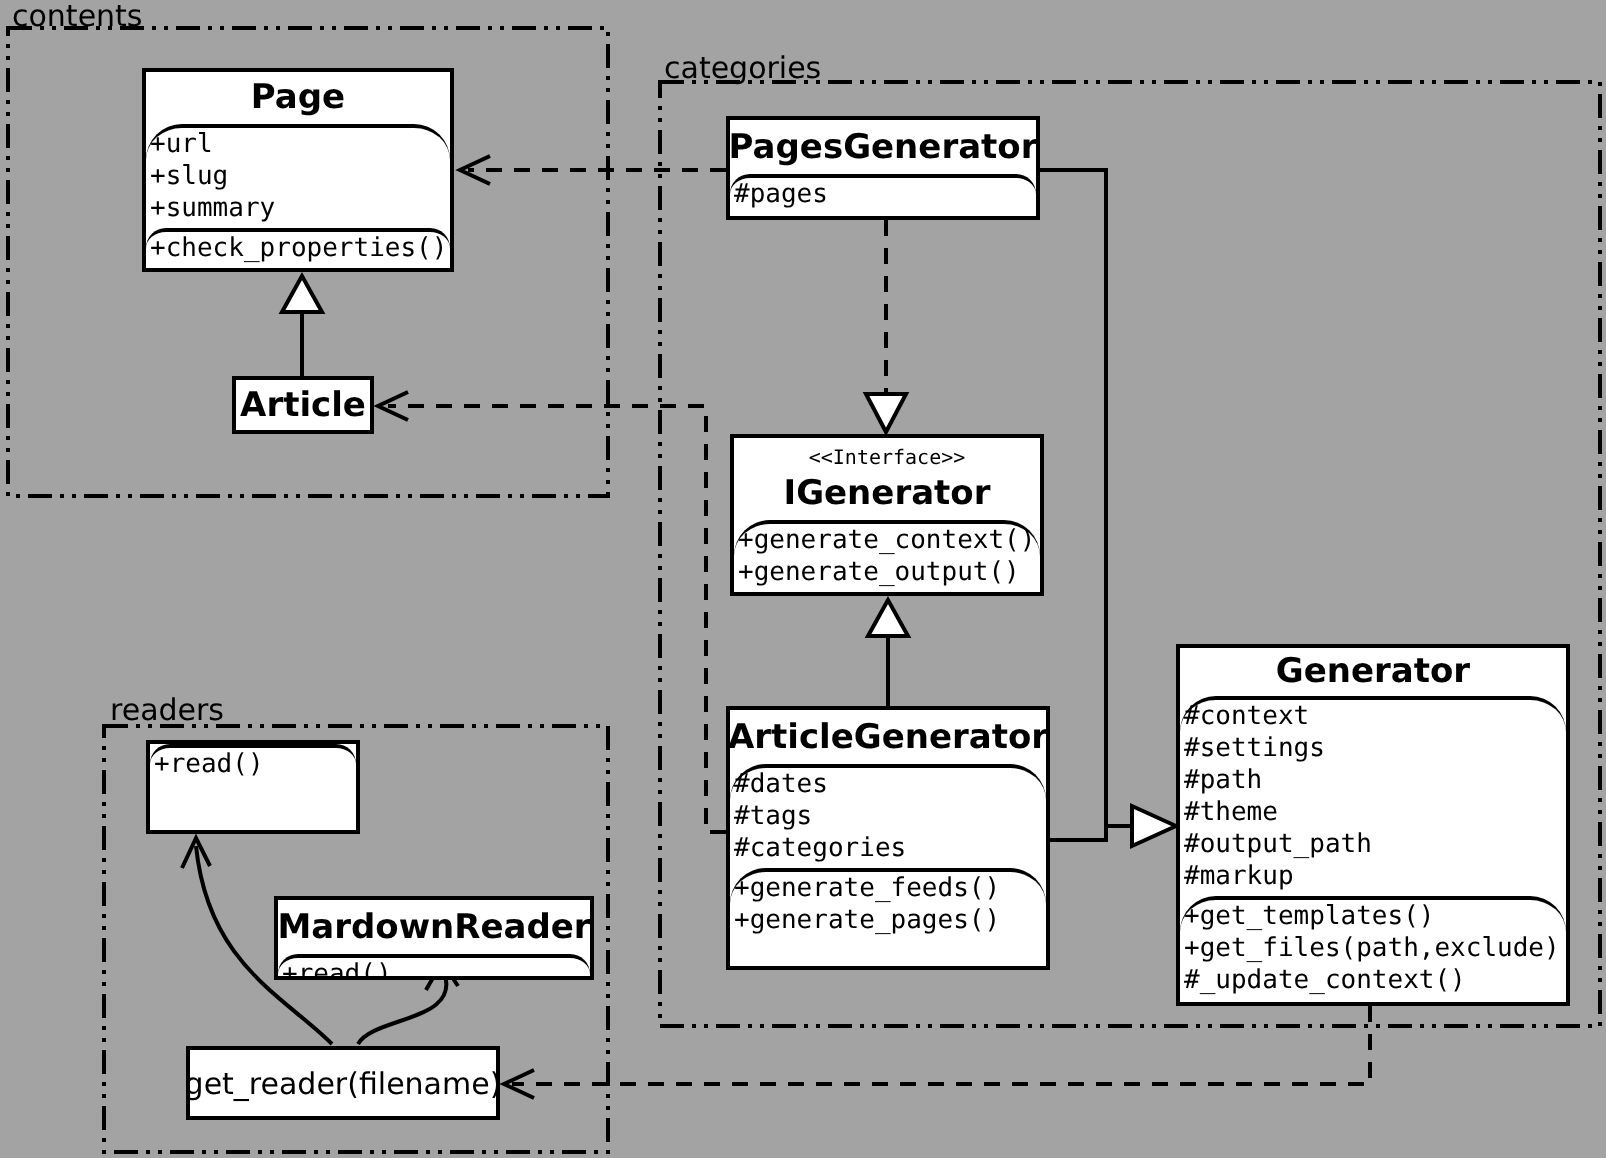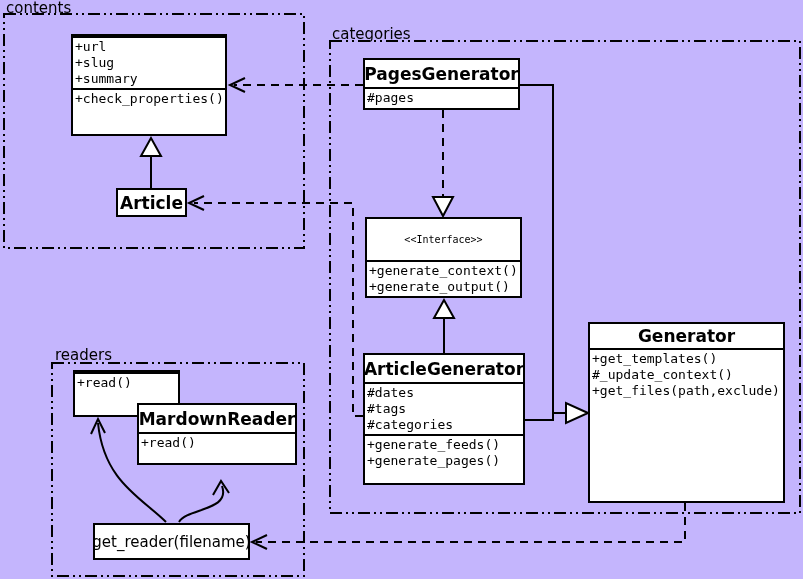--- a/index.html
+++ b/index.html
@@ -1,17 +1,17 @@
 <!DOCTYPE html>
 <html><head>
 <meta charset="utf-8">
 <style>
   html,body{margin:0;padding:0;background:#fff;}
   .canvas{
-    position:relative;width:803px;height:579px;background:#c4b5fd;
+    position:relative;width:803px;height:579px;background:#a3a3a3;
     font-family:"DejaVu Sans",sans-serif;color:#000;overflow:hidden;
   }
   svg.layer{position:absolute;left:0;top:0;}
   .pkg-label{
     position:absolute;font-size:15px;line-height:15px;color:#000;
     background:transparent;white-space:nowrap;
   }
   .cls{
     position:absolute;background:#ffffff;border:2px solid #000;
     box-sizing:border-box;display:flex;flex-direction:column;overflow:hidden;
@@ -20,21 +20,21 @@
     display:flex;flex-direction:column;align-items:center;justify-content:center;
     font-weight:bold;font-size:17px;line-height:20px;white-space:nowrap;flex:0 0 auto;
   }
   .stereotype{
     font-family:"DejaVu Sans Mono",monospace;font-weight:normal;
     font-size:10px;line-height:15px;
   }
   .comp{
     border-top:2px solid #000;
     font-family:"DejaVu Sans Mono",monospace;font-size:13px;line-height:16px;
-    padding:1px 2px;flex:0 0 auto;white-space:nowrap;
+    padding:1px 2px;flex:0 0 auto;white-space:nowrap;border-radius:18px;
   }
   .plainbox{
     position:absolute;background:#fff;border:2px solid #000;box-sizing:border-box;
     display:flex;align-items:center;justify-content:center;
     font-size:15px;white-space:nowrap;
   }
 </style>
 </head>
 <body>
 
@@ -75,20 +75,21 @@
       <path d="M 179 522 C 187 508 231 511 222 486"></path>
       <polyline points="213,495 221,481 229,493"></polyline>
     </g>
   </svg>
 
   <div class="pkg-label" style="left:6px;top:1px">contents</div>
   <div class="pkg-label" style="left:332px;top:27px">categories</div>
   <div class="pkg-label" style="left:55px;top:348px">readers</div>
 
   <div class="cls" style="left:71px;top:34px;width:156px;height:102px">
+    <div class="title" style="flex:0 0 26px">Page</div>
     <div class="comp">
       <div>+url</div>
       <div>+slug</div>
       <div>+summary</div>
     </div>
     <div class="comp">
       <div>+check_properties()</div>
     </div>
   </div>
 
@@ -99,20 +100,21 @@
   <div class="cls" style="left:363px;top:58px;width:157px;height:52px">
     <div class="title" style="flex:0 0 27px">PagesGenerator</div>
     <div class="comp">
       <div>#pages</div>
     </div>
   </div>
 
   <div class="cls" style="left:365px;top:217px;width:157px;height:81px">
     <div class="title" style="flex:0 0 41px">
       <span class="stereotype">&lt;&lt;Interface&gt;&gt;</span>
+      <span>IGenerator</span>
     </div>
     <div class="comp">
       <div>+generate_context()</div>
       <div>+generate_output()</div>
     </div>
   </div>
 
   <div class="cls" style="left:363px;top:353px;width:162px;height:132px">
     <div class="title" style="flex:0 0 27px">ArticleGenerator</div>
     <div class="comp">
@@ -122,33 +124,41 @@
     </div>
     <div class="comp">
       <div>+generate_feeds()</div>
       <div>+generate_pages()</div>
     </div>
   </div>
 
   <div class="cls" style="left:588px;top:322px;width:197px;height:181px">
     <div class="title" style="flex:0 0 24px">Generator</div>
     <div class="comp">
+      <div>#context</div>
+      <div>#settings</div>
+      <div>#path</div>
+      <div>#theme</div>
+      <div>#output_path</div>
+      <div>#markup</div>
+    </div>
+    <div class="comp">
       <div>+get_templates()</div>
+      <div>+get_files(path,exclude)</div>
       <div>#_update_context()</div>
-      <div>+get_files(path,exclude)</div>
     </div>
   </div>
 
   <div class="cls" style="left:73px;top:370px;width:107px;height:47px">
     <div class="comp">
       <div>+read()</div>
     </div>
   </div>
 
-  <div class="cls" style="left:137px;top:403px;width:160px;height:62px">
+  <div class="cls" style="left:137px;top:448px;width:160px;height:42px">
     <div class="title" style="flex:0 0 27px">MardownReader</div>
     <div class="comp">
       <div>+read()</div>
     </div>
   </div>
 
   <div class="plainbox" style="left:93px;top:523px;width:157px;height:37px">get_reader(filename)</div>
 
 </div>
 

